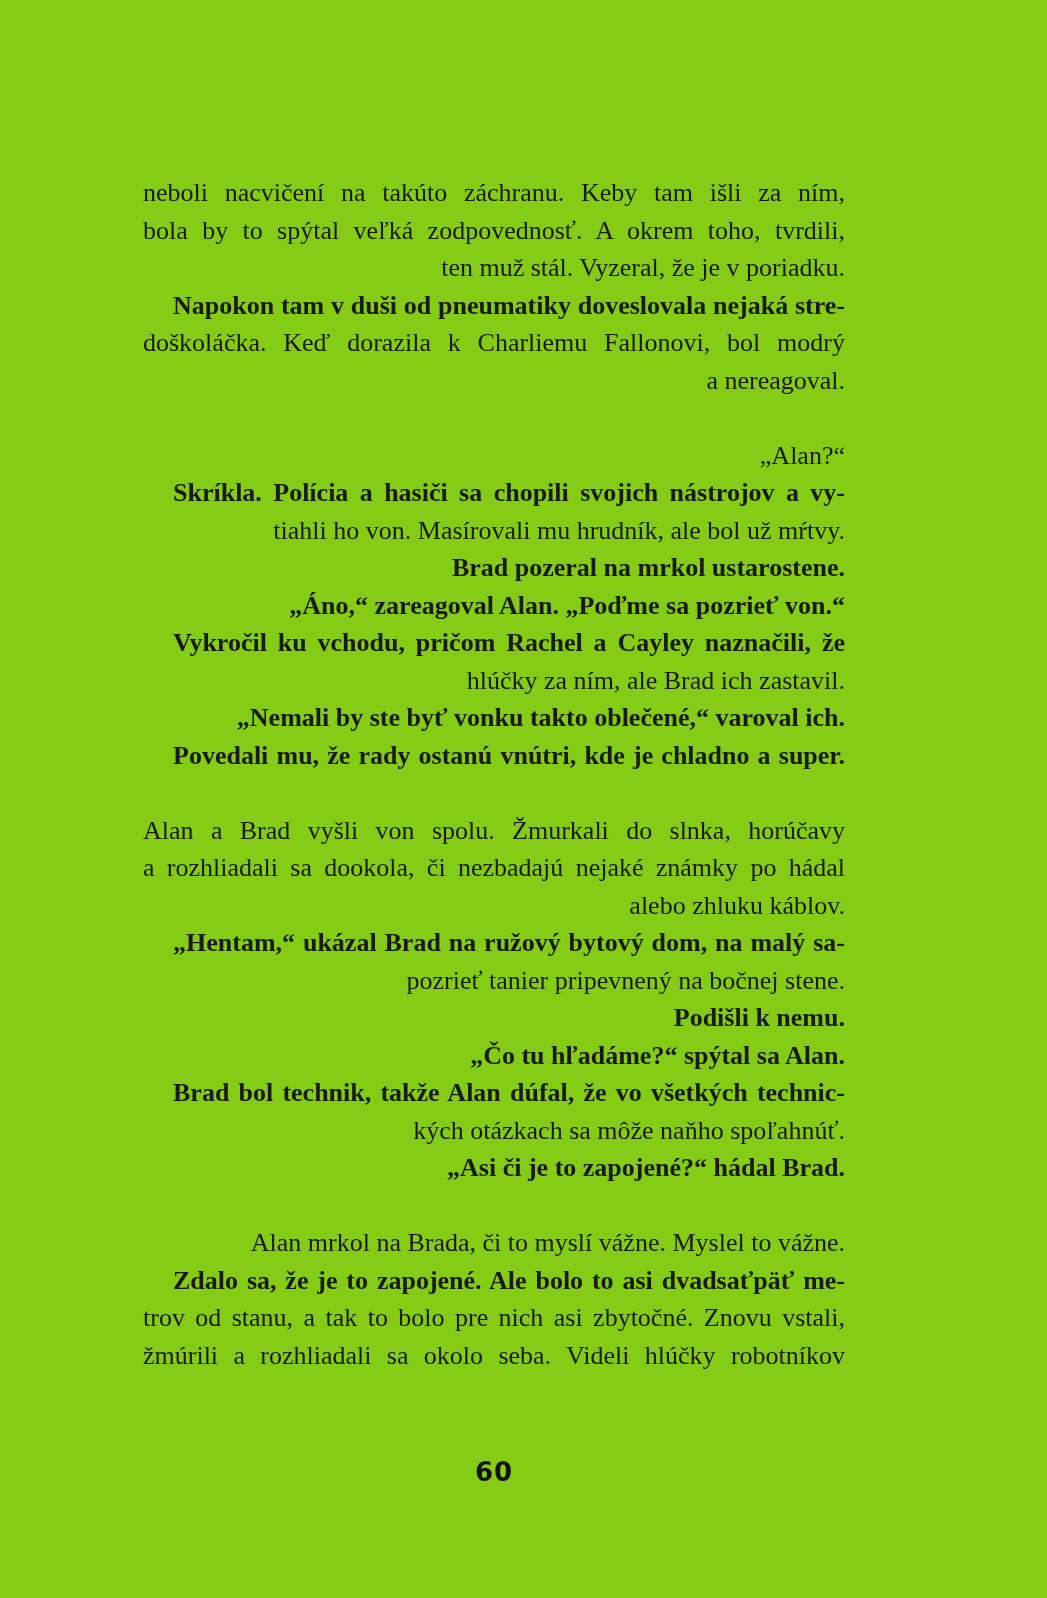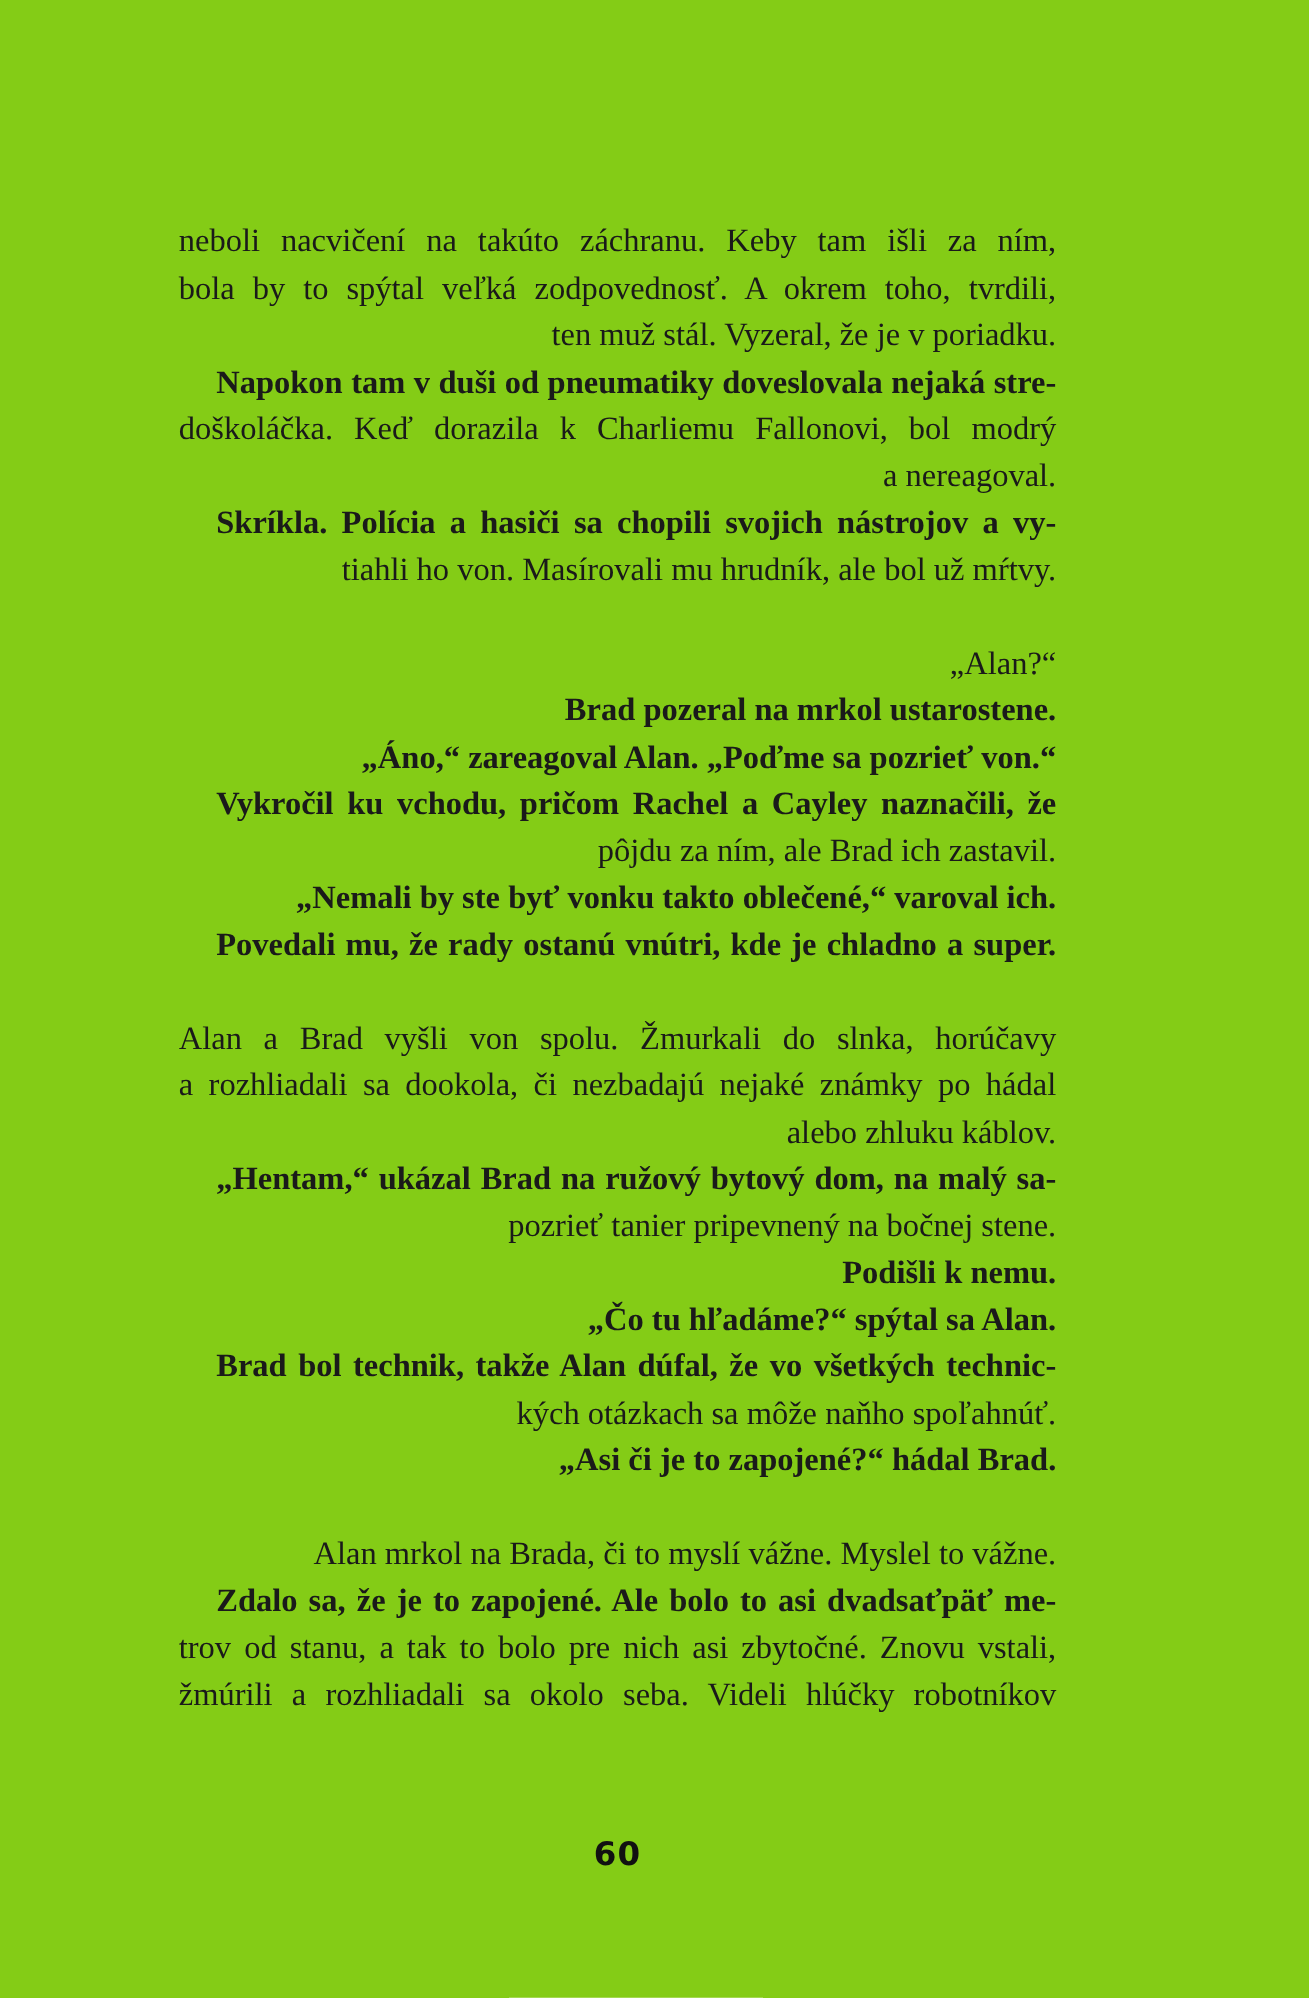--- a/index.html
+++ b/index.html
@@ -52,54 +52,53 @@
     position: absolute;
     left: 143px;
     top: 1457px;
     width: 702px;
     text-align: center;
     font-family: "DejaVu Sans", "Liberation Sans", sans-serif;
     font-weight: bold;
     font-size: 26px;
     letter-spacing: 1px;
     color: #111111;
-    margin-top: 12px;
   }
 </style>
 </head>
 <body>
 
 <div class="page">
   <div class="text-block">
       <div class="para">
         <div class="line fill">neboli nacvičení na takúto záchranu. Keby tam išli za ním,</div>
         <div class="line fill">bola by to spýtal veľká zodpovednosť. A okrem toho, tvrdili,</div>
         <div class="line">ten muž stál. Vyzeral, že je v poriadku.</div>
       </div>
       <div class="para indent">
         <div class="line fill">Napokon tam v duši od pneumatiky doveslovala nejaká stre-</div>
         <div class="line fill">doškoláčka. Keď dorazila k Charliemu Fallonovi, bol modrý</div>
         <div class="line">a nereagoval.</div>
       </div>
+      <div class="para gap">
+        <div class="line">„Alan?“</div>
+      </div>
       <div class="para indent">
         <div class="line fill">Skríkla. Polícia a hasiči sa chopili svojich nástrojov a vy-</div>
         <div class="line">tiahli ho von. Masírovali mu hrudník, ale bol už mŕtvy.</div>
-      </div>
-      <div class="para gap">
-        <div class="line">„Alan?“</div>
       </div>
       <div class="para indent">
         <div class="line">Brad pozeral na mrkol ustarostene.</div>
       </div>
       <div class="para indent">
         <div class="line">„Áno,“ zareagoval Alan. „Poďme sa pozrieť von.“</div>
       </div>
       <div class="para indent">
         <div class="line fill">Vykročil ku vchodu, pričom Rachel a Cayley naznačili, že</div>
-        <div class="line">pôjdu za ním, ale Brad ich zastavil.</div>
+        <div class="line">hlúčky za ním, ale Brad ich zastavil.</div>
       </div>
       <div class="para indent">
         <div class="line">„Nemali by ste byť vonku takto oblečené,“ varoval ich.</div>
       </div>
       <div class="para indent">
         <div class="line fill">Povedali mu, že rady ostanú vnútri, kde je chladno a super.</div>
       </div>
       <div class="para gap">
         <div class="line fill">Alan a Brad vyšli von spolu. Žmurkali do slnka, horúčavy</div>
         <div class="line fill">a rozhliadali sa dookola, či nezbadajú nejaké známky po hádal</div>

